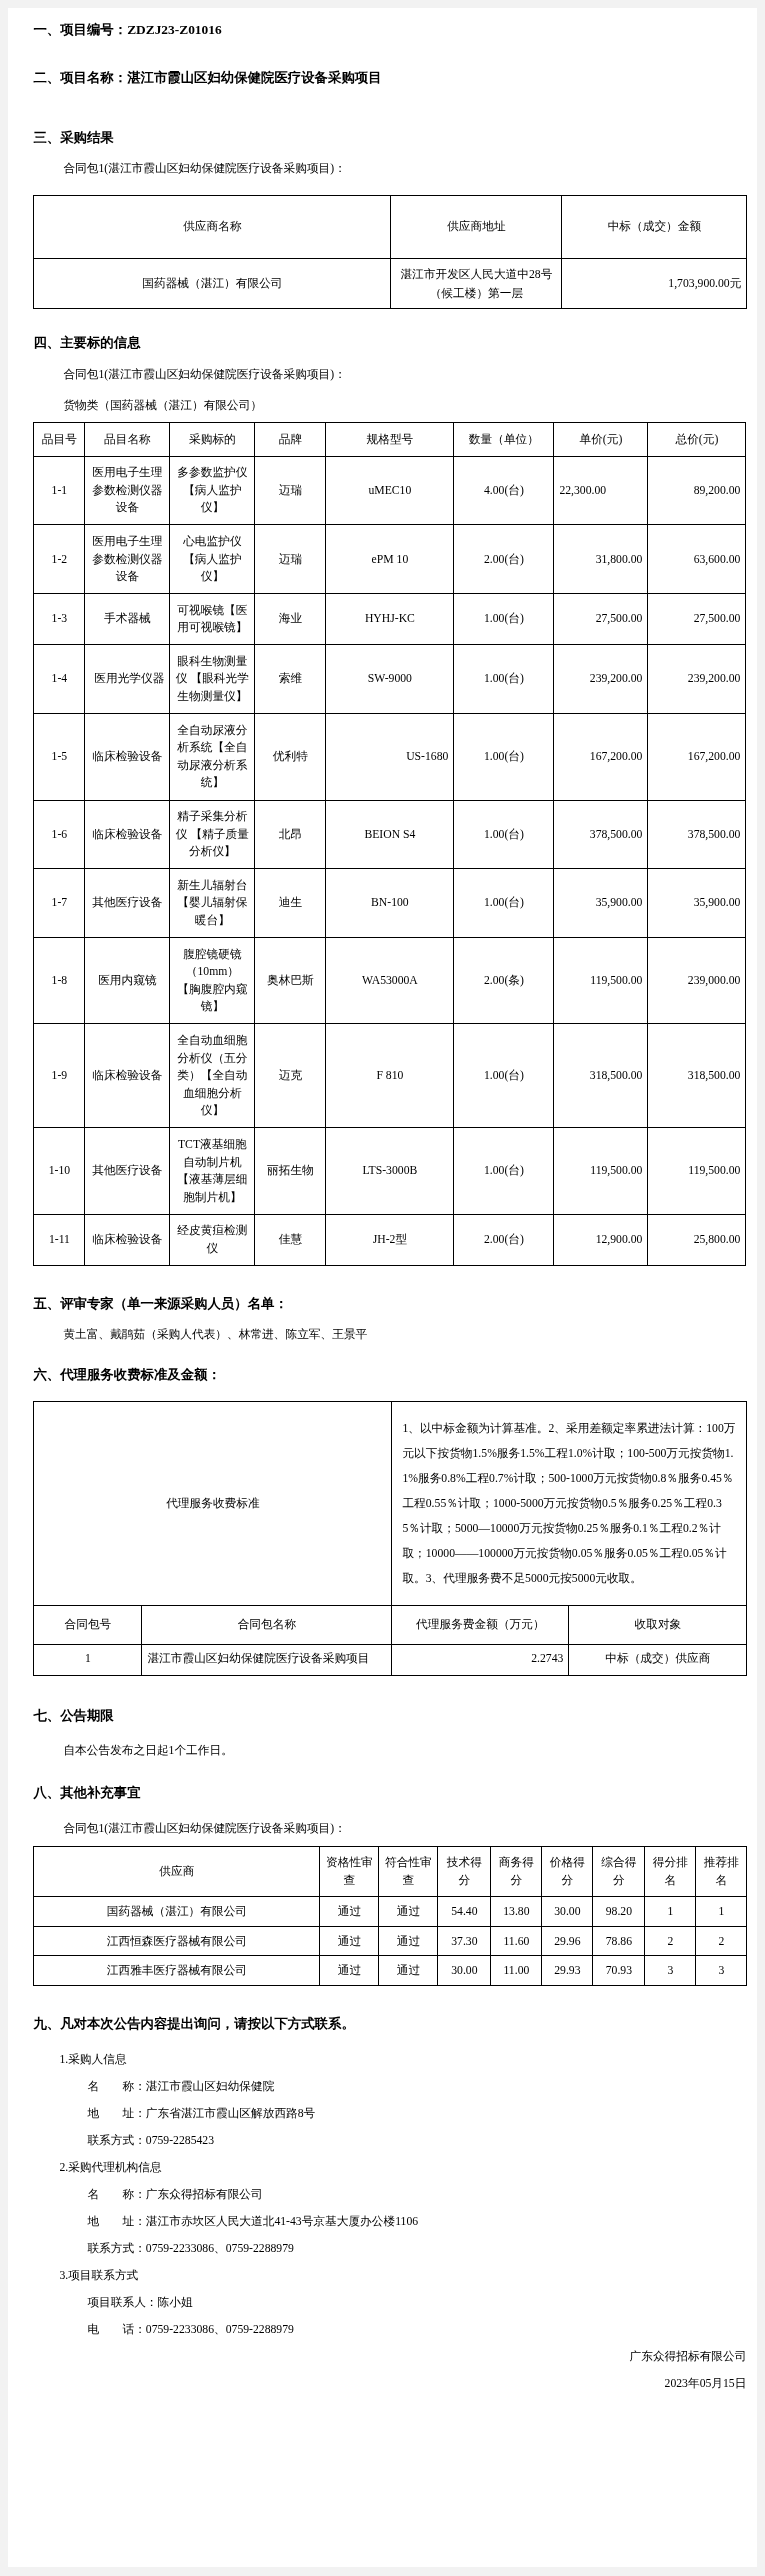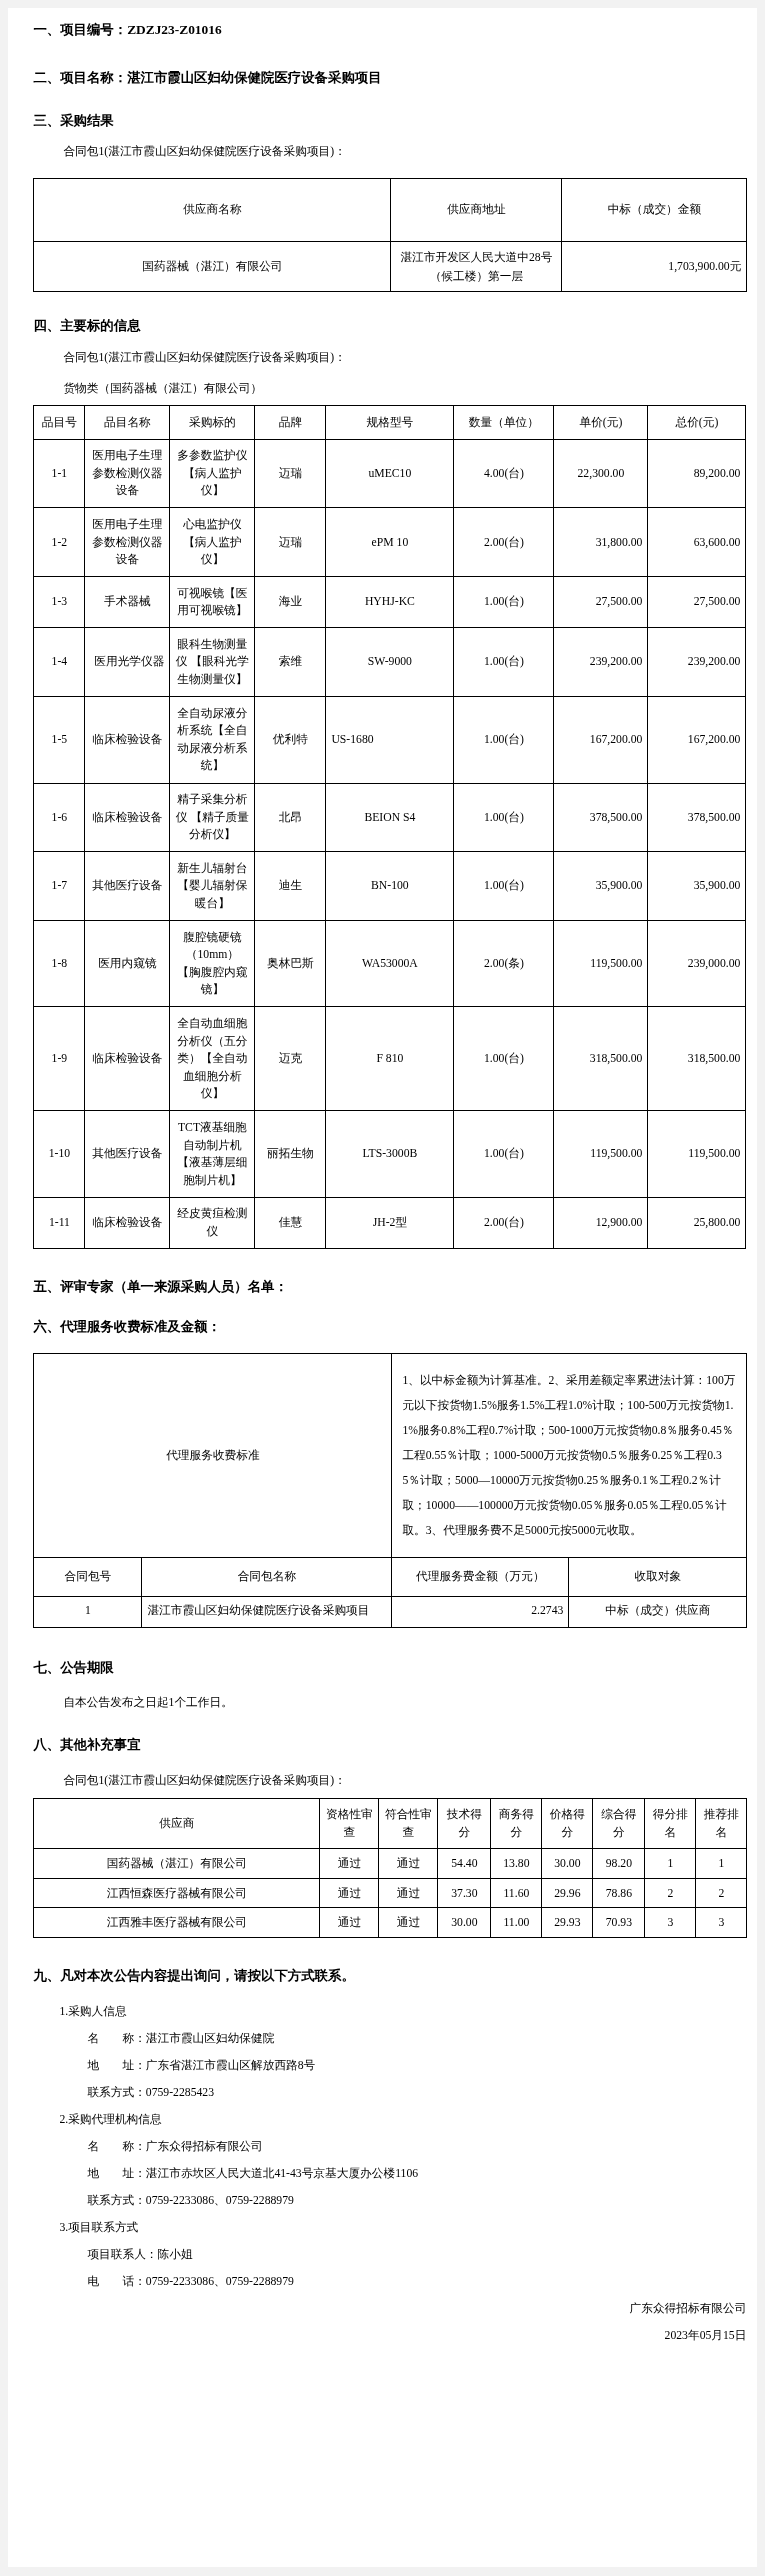--- a/index.html
+++ b/index.html
@@ -77,21 +77,21 @@
 </head>
 <body>
 
 <div class="page">
   <div class="content">
 
     <div class="sec" style="margin-top:3.3px">一、项目编号：ZDZJ23-Z01016</div>
 
     <div class="sec" style="margin-top:28px">二、项目名称：湛江市霞山区妇幼保健院医疗设备采购项目</div>
 
-    <div class="sec" style="margin-top:23px">三、采购结果</div>
+    <div class="sec" style="margin-top:40px">三、采购结果</div>
     <div class="para" style="margin-top:11px">合同包1(湛江市霞山区妇幼保健院医疗设备采购项目)：</div>
 
     <table class="t result" style="margin-top:16px">
       <colgroup>
           <col style="width:357px">
           <col style="width:171px">
           <col style="width:185px">
         </colgroup>
       <thead>
           <tr>
@@ -137,21 +137,21 @@
           </tr>
         </thead>
       <tbody>
           <tr>
             <td style="text-align: center;">1-1</td>
             <td style="text-align: center;">医用电子生理参数检测仪器设备</td>
             <td style="text-align: center;">多参数监护仪 【病人监护仪】</td>
             <td style="text-align: center;">迈瑞</td>
             <td style="text-align: center;">uMEC10</td>
             <td style="text-align: center;">4.00(台)</td>
-            <td style="text-align: center;">22,300.00</td>
+            <td style="text-align: left;">22,300.00</td>
             <td style="text-align: right;">89,200.00</td>
           </tr>
           <tr>
             <td style="text-align: center;">1-2</td>
             <td style="text-align: center;">医用电子生理参数检测仪器设备</td>
             <td style="text-align: center;">心电监护仪【病人监护仪】</td>
             <td style="text-align: center;">迈瑞</td>
             <td style="text-align: center;">ePM 10</td>
             <td style="text-align: center;">2.00(台)</td>
             <td style="text-align: right;">31,800.00</td>
@@ -175,21 +175,21 @@
             <td style="text-align: center;">SW-9000</td>
             <td style="text-align: center;">1.00(台)</td>
             <td style="text-align: right;">239,200.00</td>
             <td style="text-align: right;">239,200.00</td>
           </tr>
           <tr>
             <td style="text-align: center;">1-5</td>
             <td style="text-align: center;">临床检验设备</td>
             <td style="text-align: center;">全自动尿液分析系统【全自动尿液分析系统】</td>
             <td style="text-align: center;">优利特</td>
-            <td style="text-align: left; margin-top: 28px;">US-1680</td>
+            <td style="text-align: right; margin-top: 28px;">US-1680</td>
             <td style="text-align: center;">1.00(台)</td>
             <td style="text-align: right;">167,200.00</td>
             <td style="text-align: right;">167,200.00</td>
           </tr>
           <tr>
             <td style="text-align: center;">1-6</td>
             <td style="text-align: center;">临床检验设备</td>
             <td style="text-align: center;">精子采集分析仪 【精子质量分析仪】</td>
             <td style="text-align: center;">北昂</td>
             <td style="text-align: center;">BEION S4</td>
@@ -244,20 +244,21 @@
             <td style="text-align: center;">佳慧</td>
             <td style="text-align: center;">JH-2型</td>
             <td style="text-align: center;">2.00(台)</td>
             <td style="text-align: right;">12,900.00</td>
             <td style="text-align: right;">25,800.00</td>
           </tr>
         </tbody>
     </table>
 
     <div class="sec" style="margin-top:28px">五、评审专家（单一来源采购人员）名单：</div>
+    <div class="para" style="margin-top:11px">黄土富、戴鹃茹（采购人代表）、林常进、陈立军、王景平</div>
 
     <div class="sec" style="margin-top:20px">六、代理服务收费标准及金额：</div>
 
     <table class="t fee" style="margin-top:16px">
       <colgroup>
           <col style="width:108px">
           <col style="width:250px">
           <col style="width:177px">
           <col style="width:178px">
         </colgroup>

